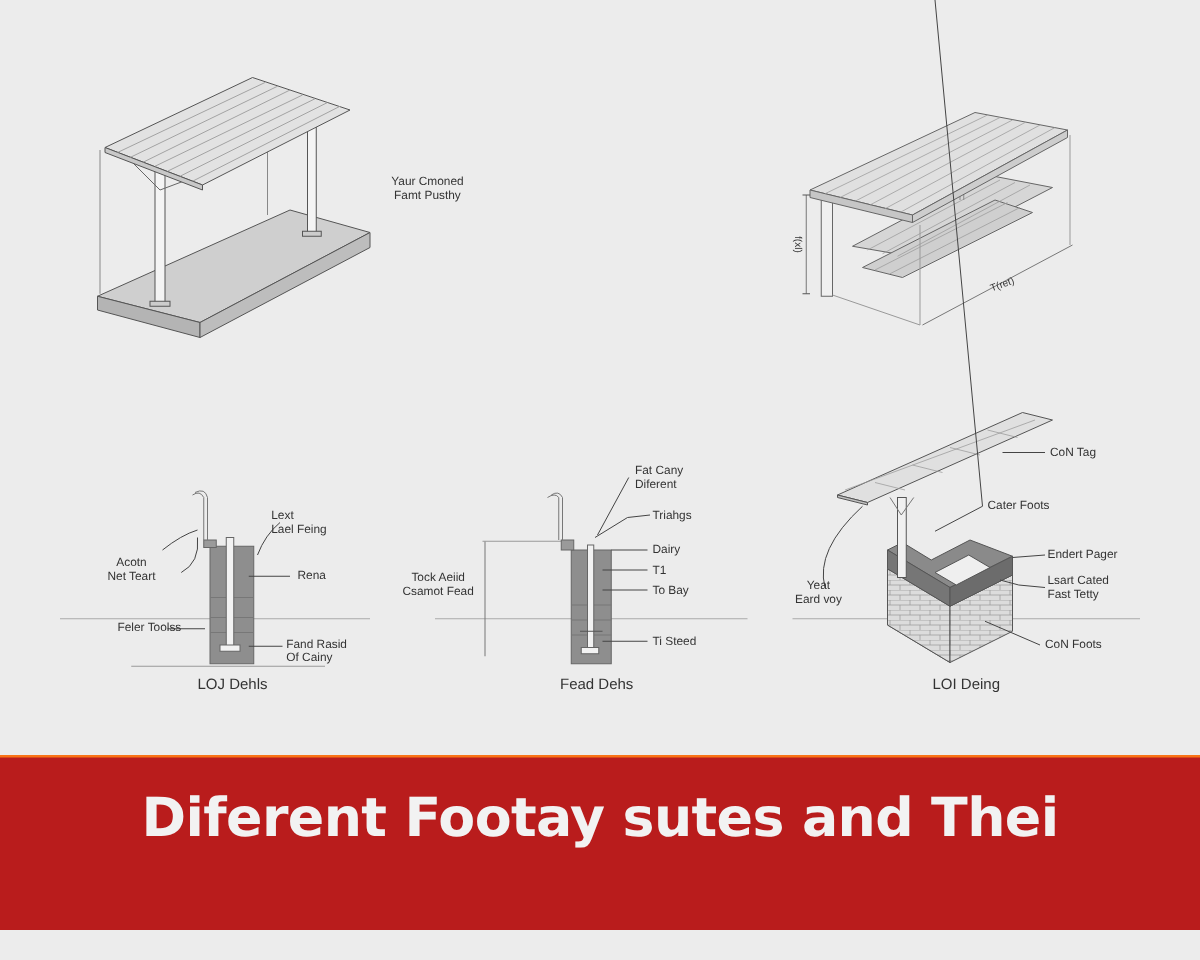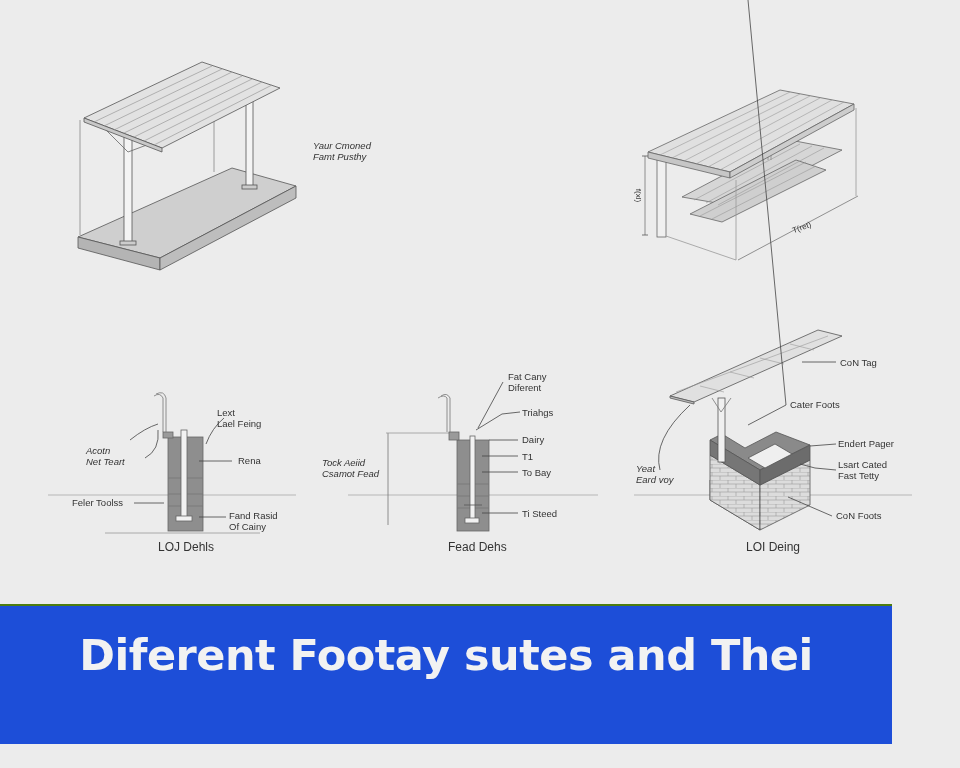--- a/index.html
+++ b/index.html
@@ -7,29 +7,29 @@
     width:960px; height:768px; overflow:hidden;
     background:#ececec;
     font-family: "Liberation Sans", sans-serif;
     position:relative;
   }
   .diagram { position:absolute; left:0; top:0; width:960px; height:604px; }
   .lbl {
     position:absolute; font-size:9.5px; color:#333; line-height:11px;
     font-family:"Liberation Sans", sans-serif; white-space:nowrap;
   }
-  .lbl.c { text-align:left;font-style:italic; }
+  .lbl.c { text-align:center; }
   .caption {
     position:absolute; font-size:12px; color:#333;
     font-family:"Liberation Sans", sans-serif;
   }
   .banner {
-    position:absolute; left:0; top:604px; width:892px; height:138px;
-    background:#1d4ed8;
-    border-top:2px solid #4d7c0f;
+    position:absolute; left:0; top:604px; width:960px; height:138px;
+    background:#b91c1c;
+    border-top:2px solid #f97316;
   }
   .banner-title {
     position:absolute; left:0; right:0; top:24px;
     text-align:center; color:#f2f2f2;
     font-family:"DejaVu Sans", sans-serif; font-weight:bold;
     font-size:43px; letter-spacing:-0.5px;
   }
   svg { position:absolute; left:0; top:0; }
 </style>
 </head>
@@ -199,21 +199,21 @@
 
 <div class="lbl" style="left:217px;top:407px;">
   <div>Lext</div>
   <div>Lael Feing</div>
 </div>
 <div class="lbl c" style="left:86px;top:445px;">
   <div>Acotn</div>
   <div>Net Teart</div>
 </div>
 <div class="lbl" style="left:238px;top:455px;">Rena</div>
-<div class="lbl" style="left:72px;top:497px;text-align:right;">Feler Toolss</div>
+<div class="lbl" style="left:94px;top:497px;text-align:right;">Feler Toolss</div>
 <div class="lbl" style="left:229px;top:510px;">
   <div>Fand Rasid</div>
   <div>Of Cainy</div>
 </div>
 <div class="caption" style="left:158px;top:540px;">LOJ Dehls</div>
 
 <div class="lbl" style="left:508px;top:371px;">
   <div>Fat Cany</div>
   <div>Diferent</div>
 </div>

